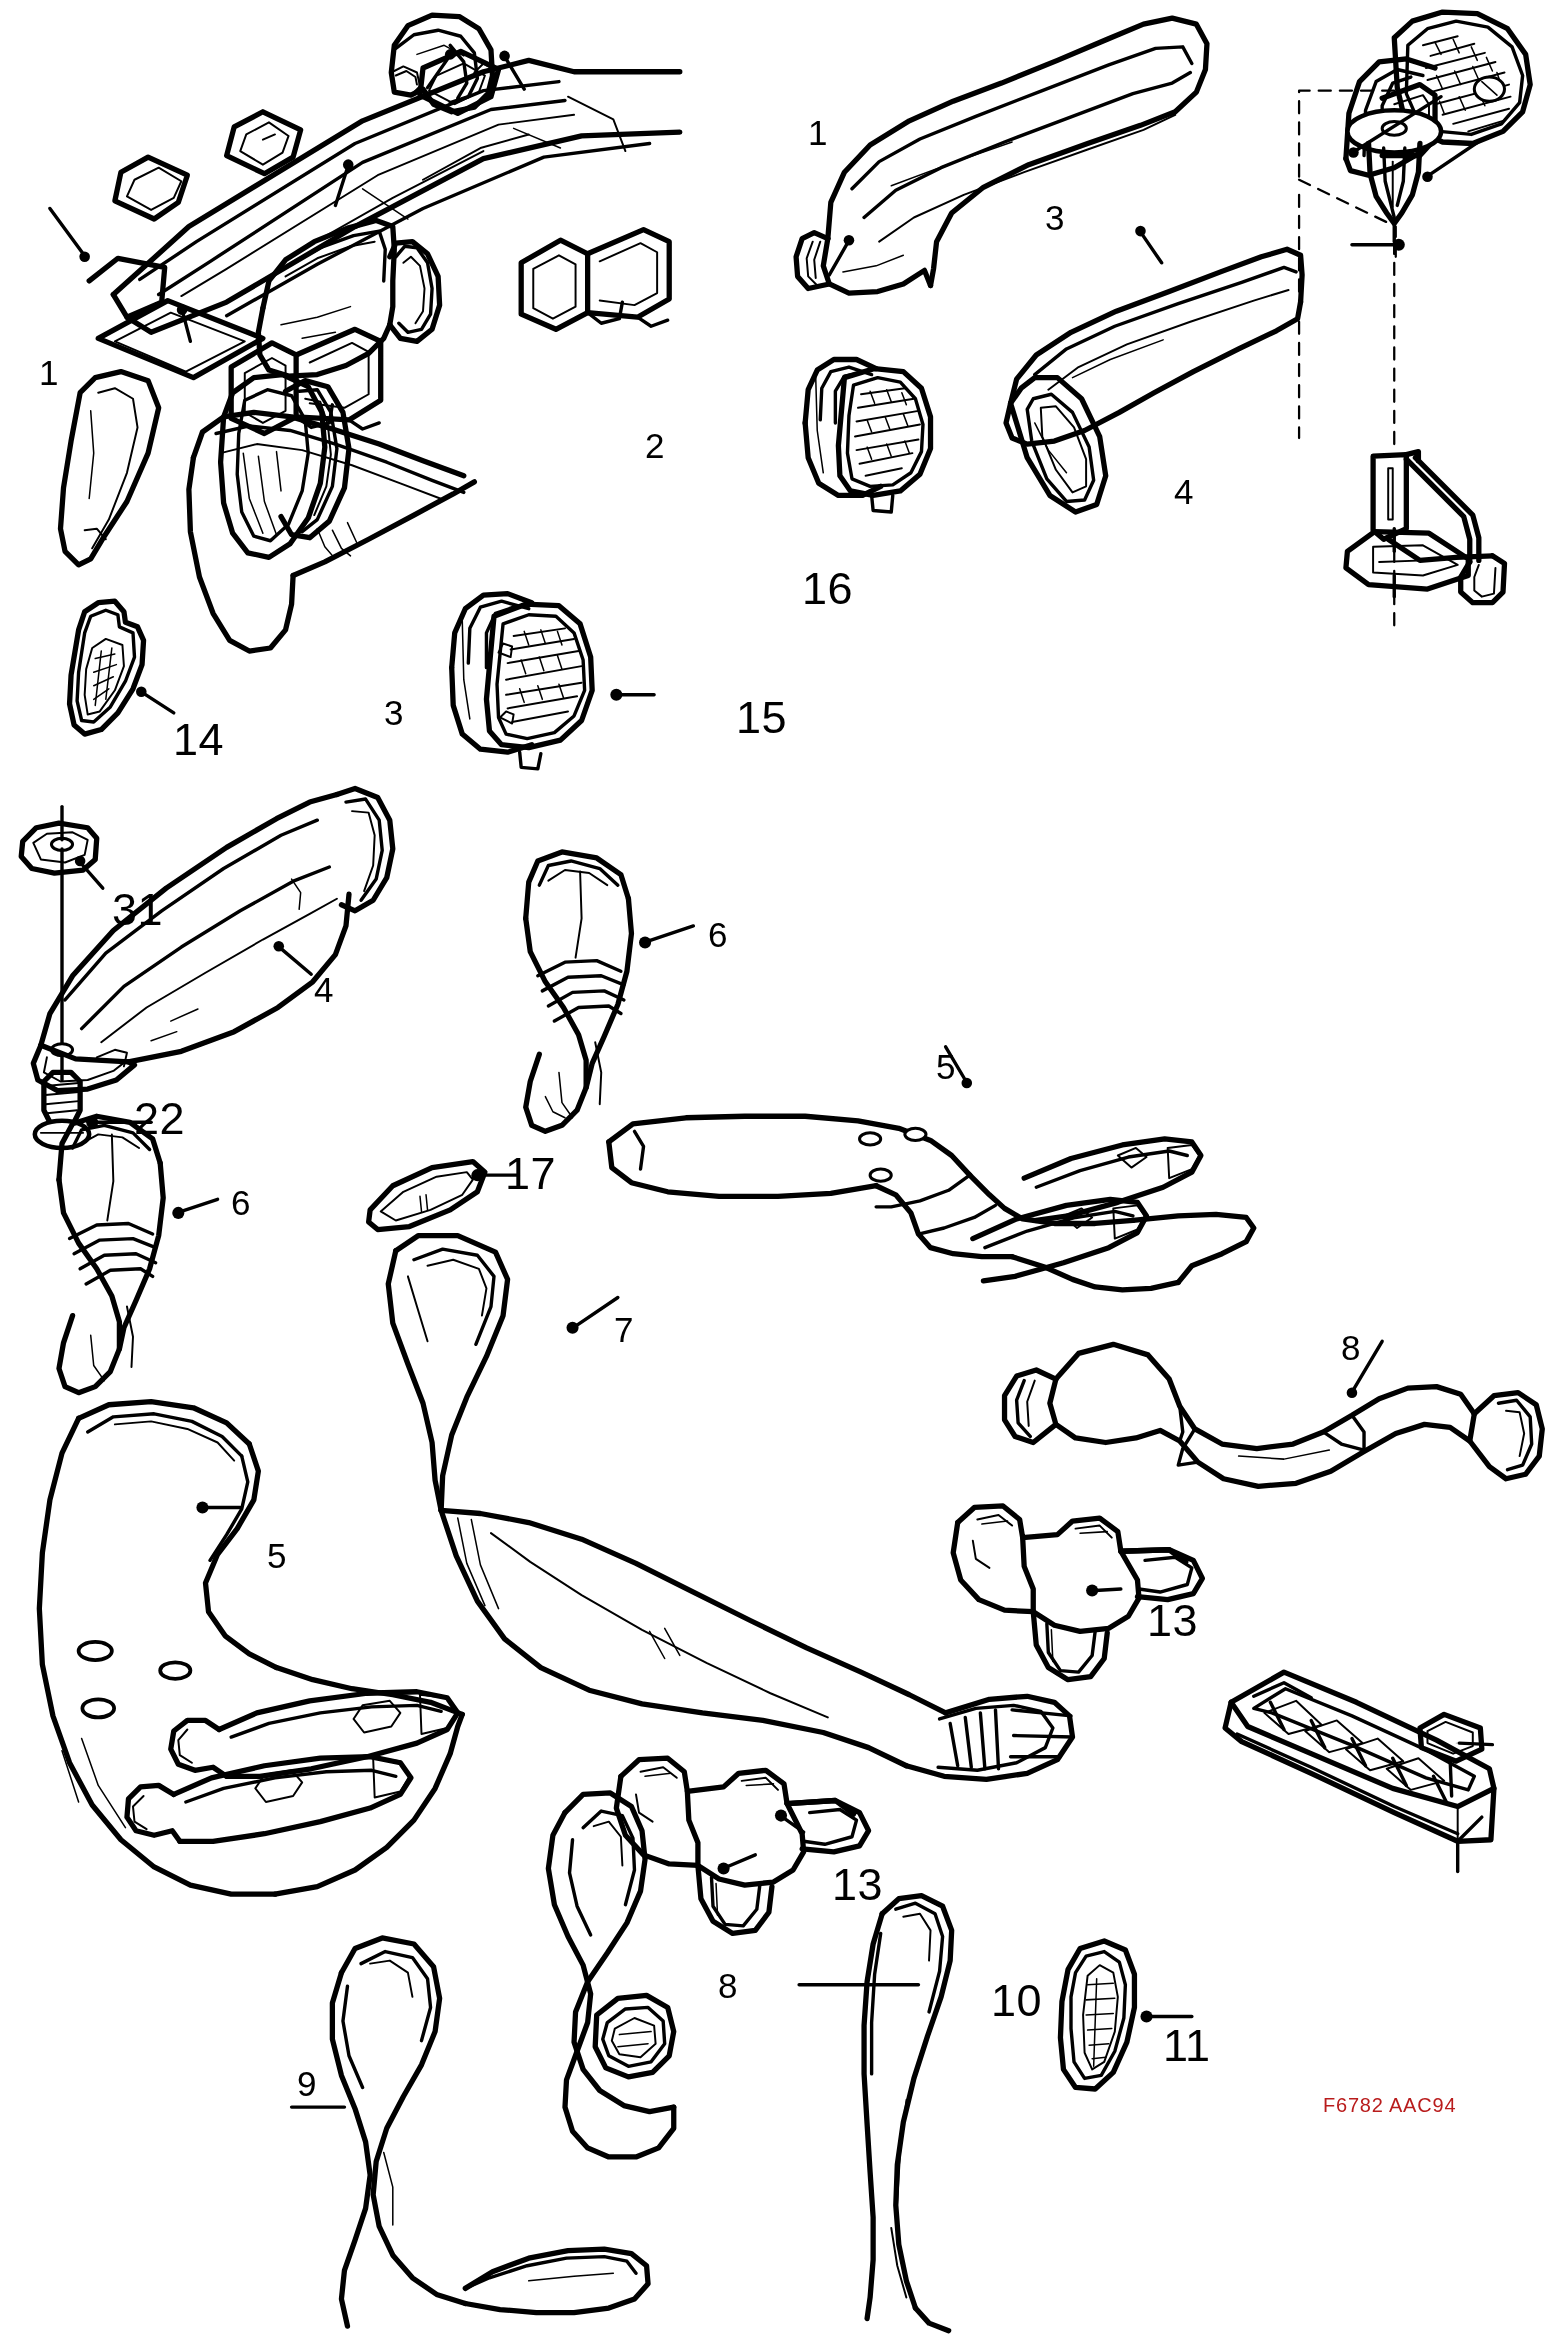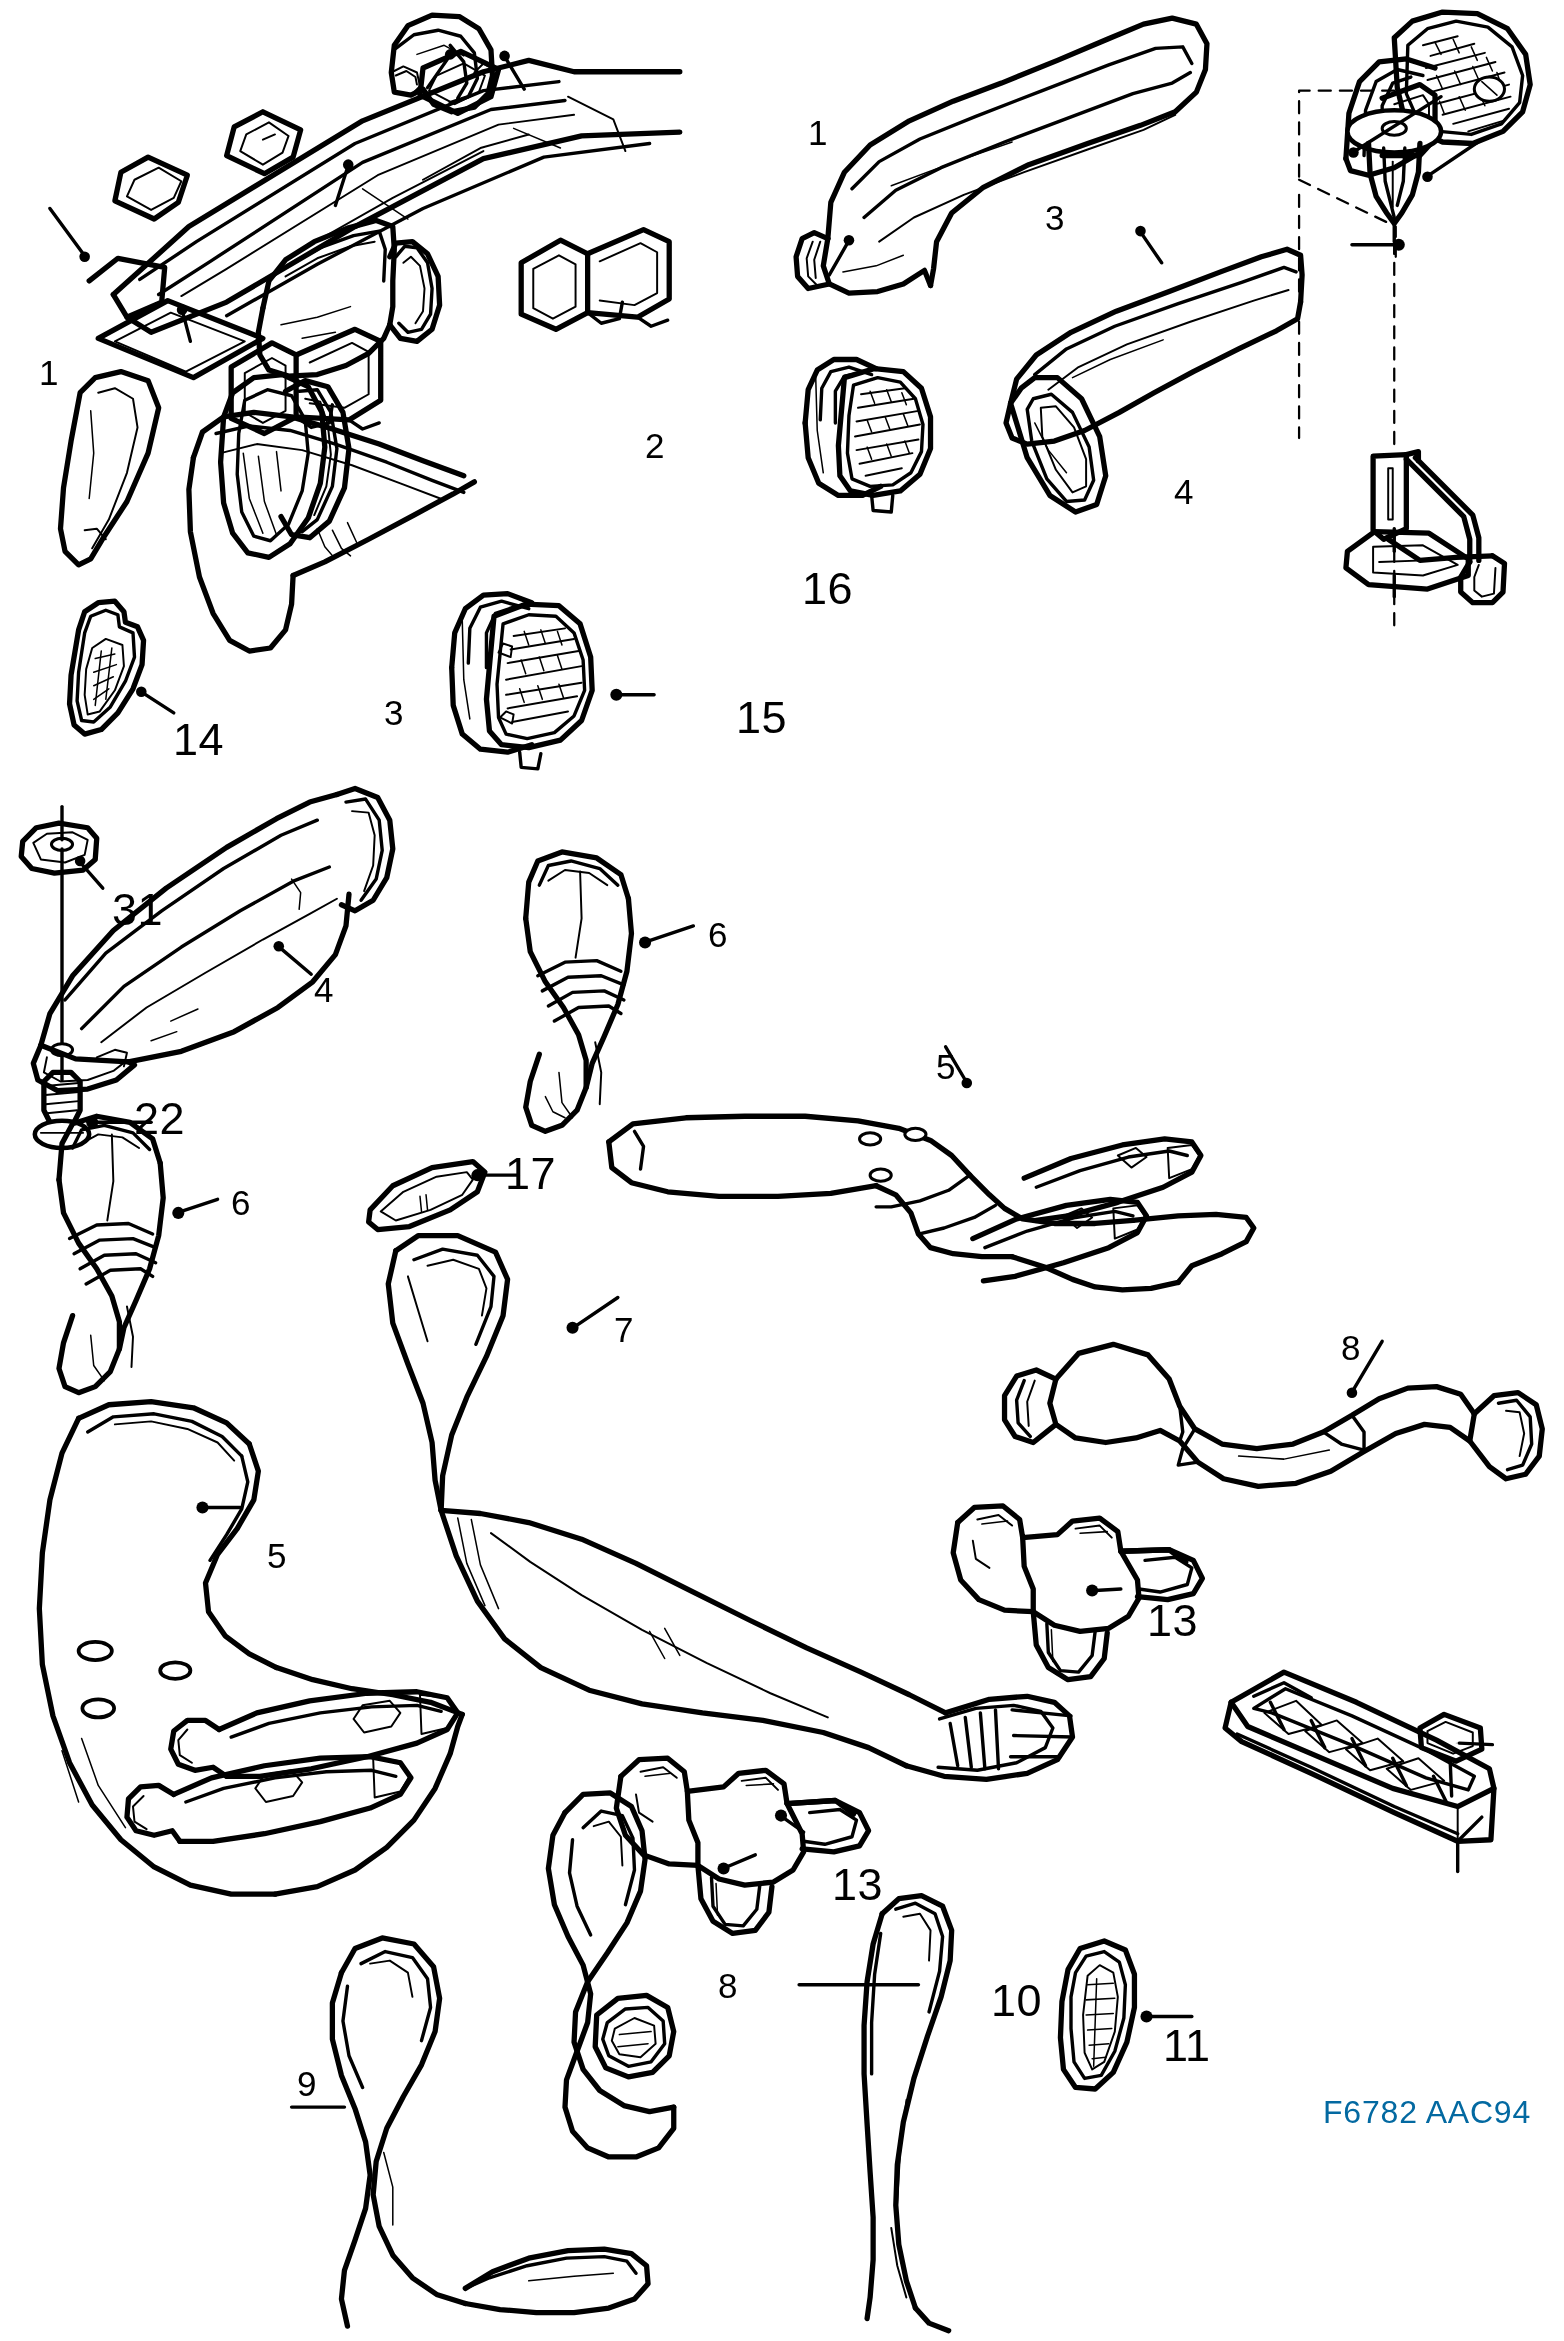--- a/index.html
+++ b/index.html
@@ -17,22 +17,22 @@
     font-weight:400;
     color:#000;
     line-height:1;
     white-space:nowrap;
     letter-spacing:0.4px;
   }
   .c-num{font-size:35px;}
   .c-num-wide{font-size:45px;}
   .drawing-code{
     position:absolute;
-    font-size:32px;
-    color:#0369a1;
+    font-size:20px;
+    color:#b91c1c;
     letter-spacing:0.8px;
     white-space:nowrap;
   }
   
   .ln{fill:none;stroke:#000;stroke-linecap:round;stroke-linejoin:round;}
   .hv{stroke-width:7;}
   .md{stroke-width:4.5;}
   .th{stroke-width:2.6;}
   .fn{stroke-width:2;}
   .fillw{fill:#ffffff;stroke:#000;stroke-linejoin:round;stroke-linecap:round;}

